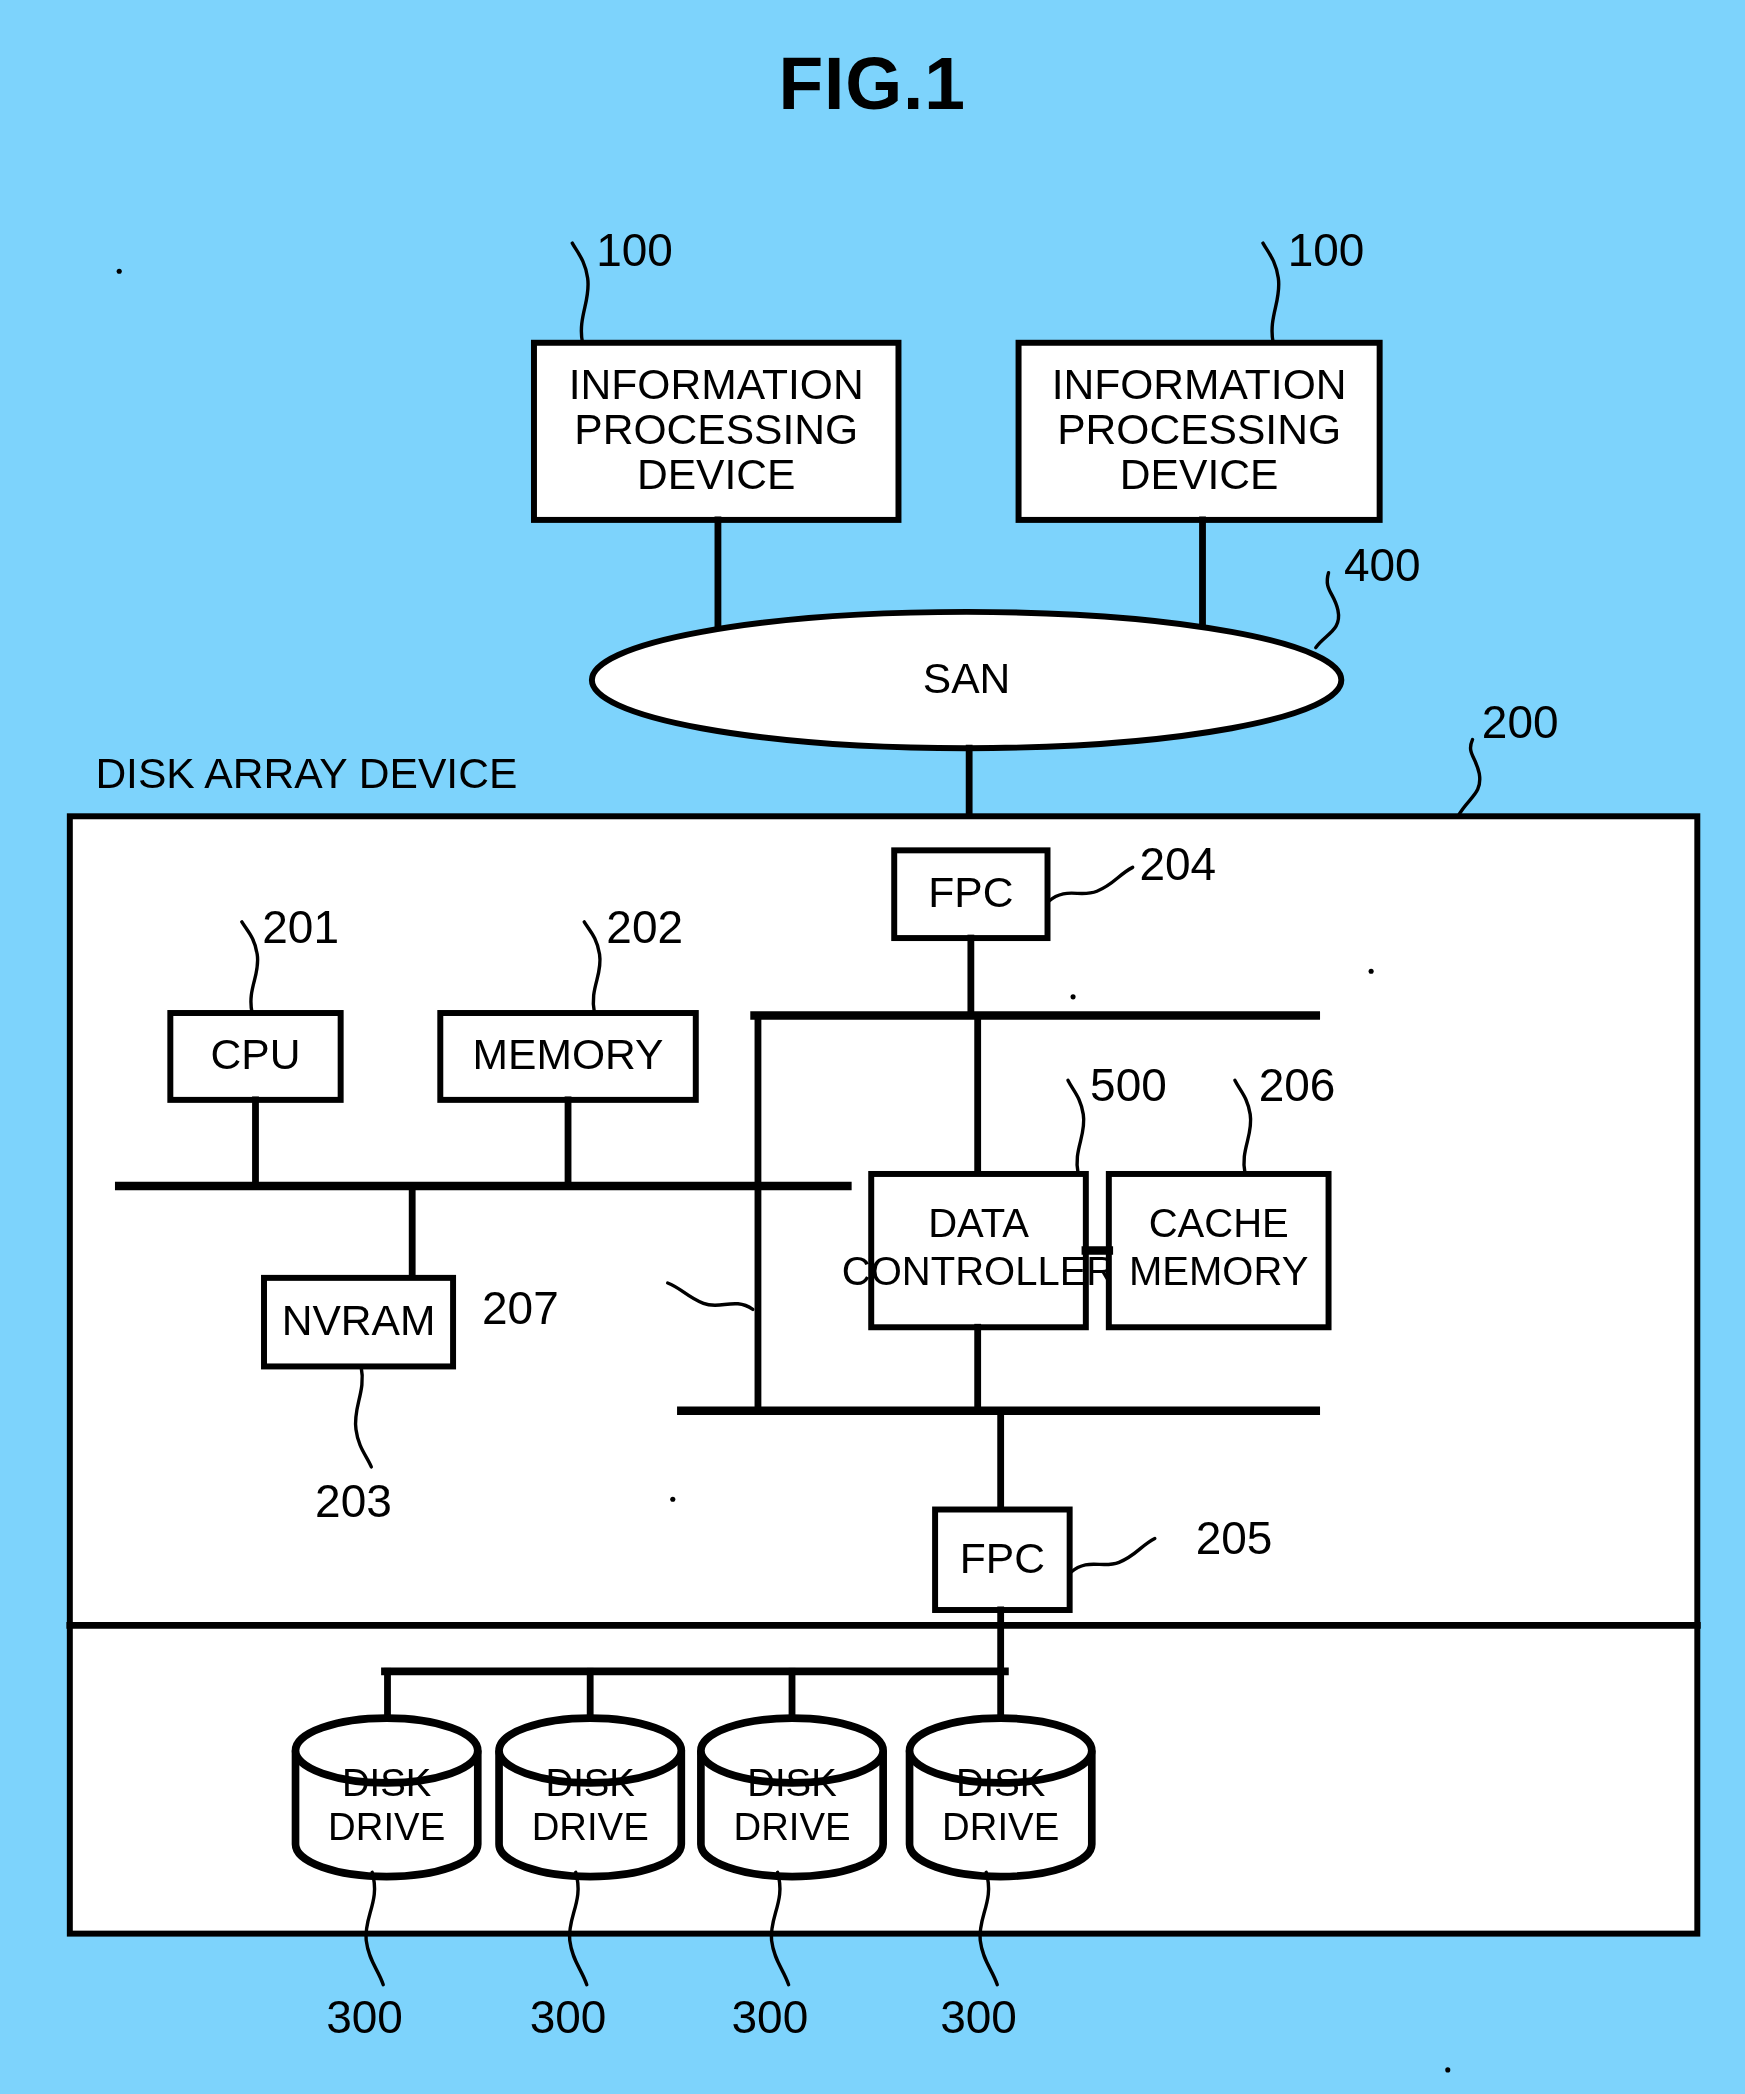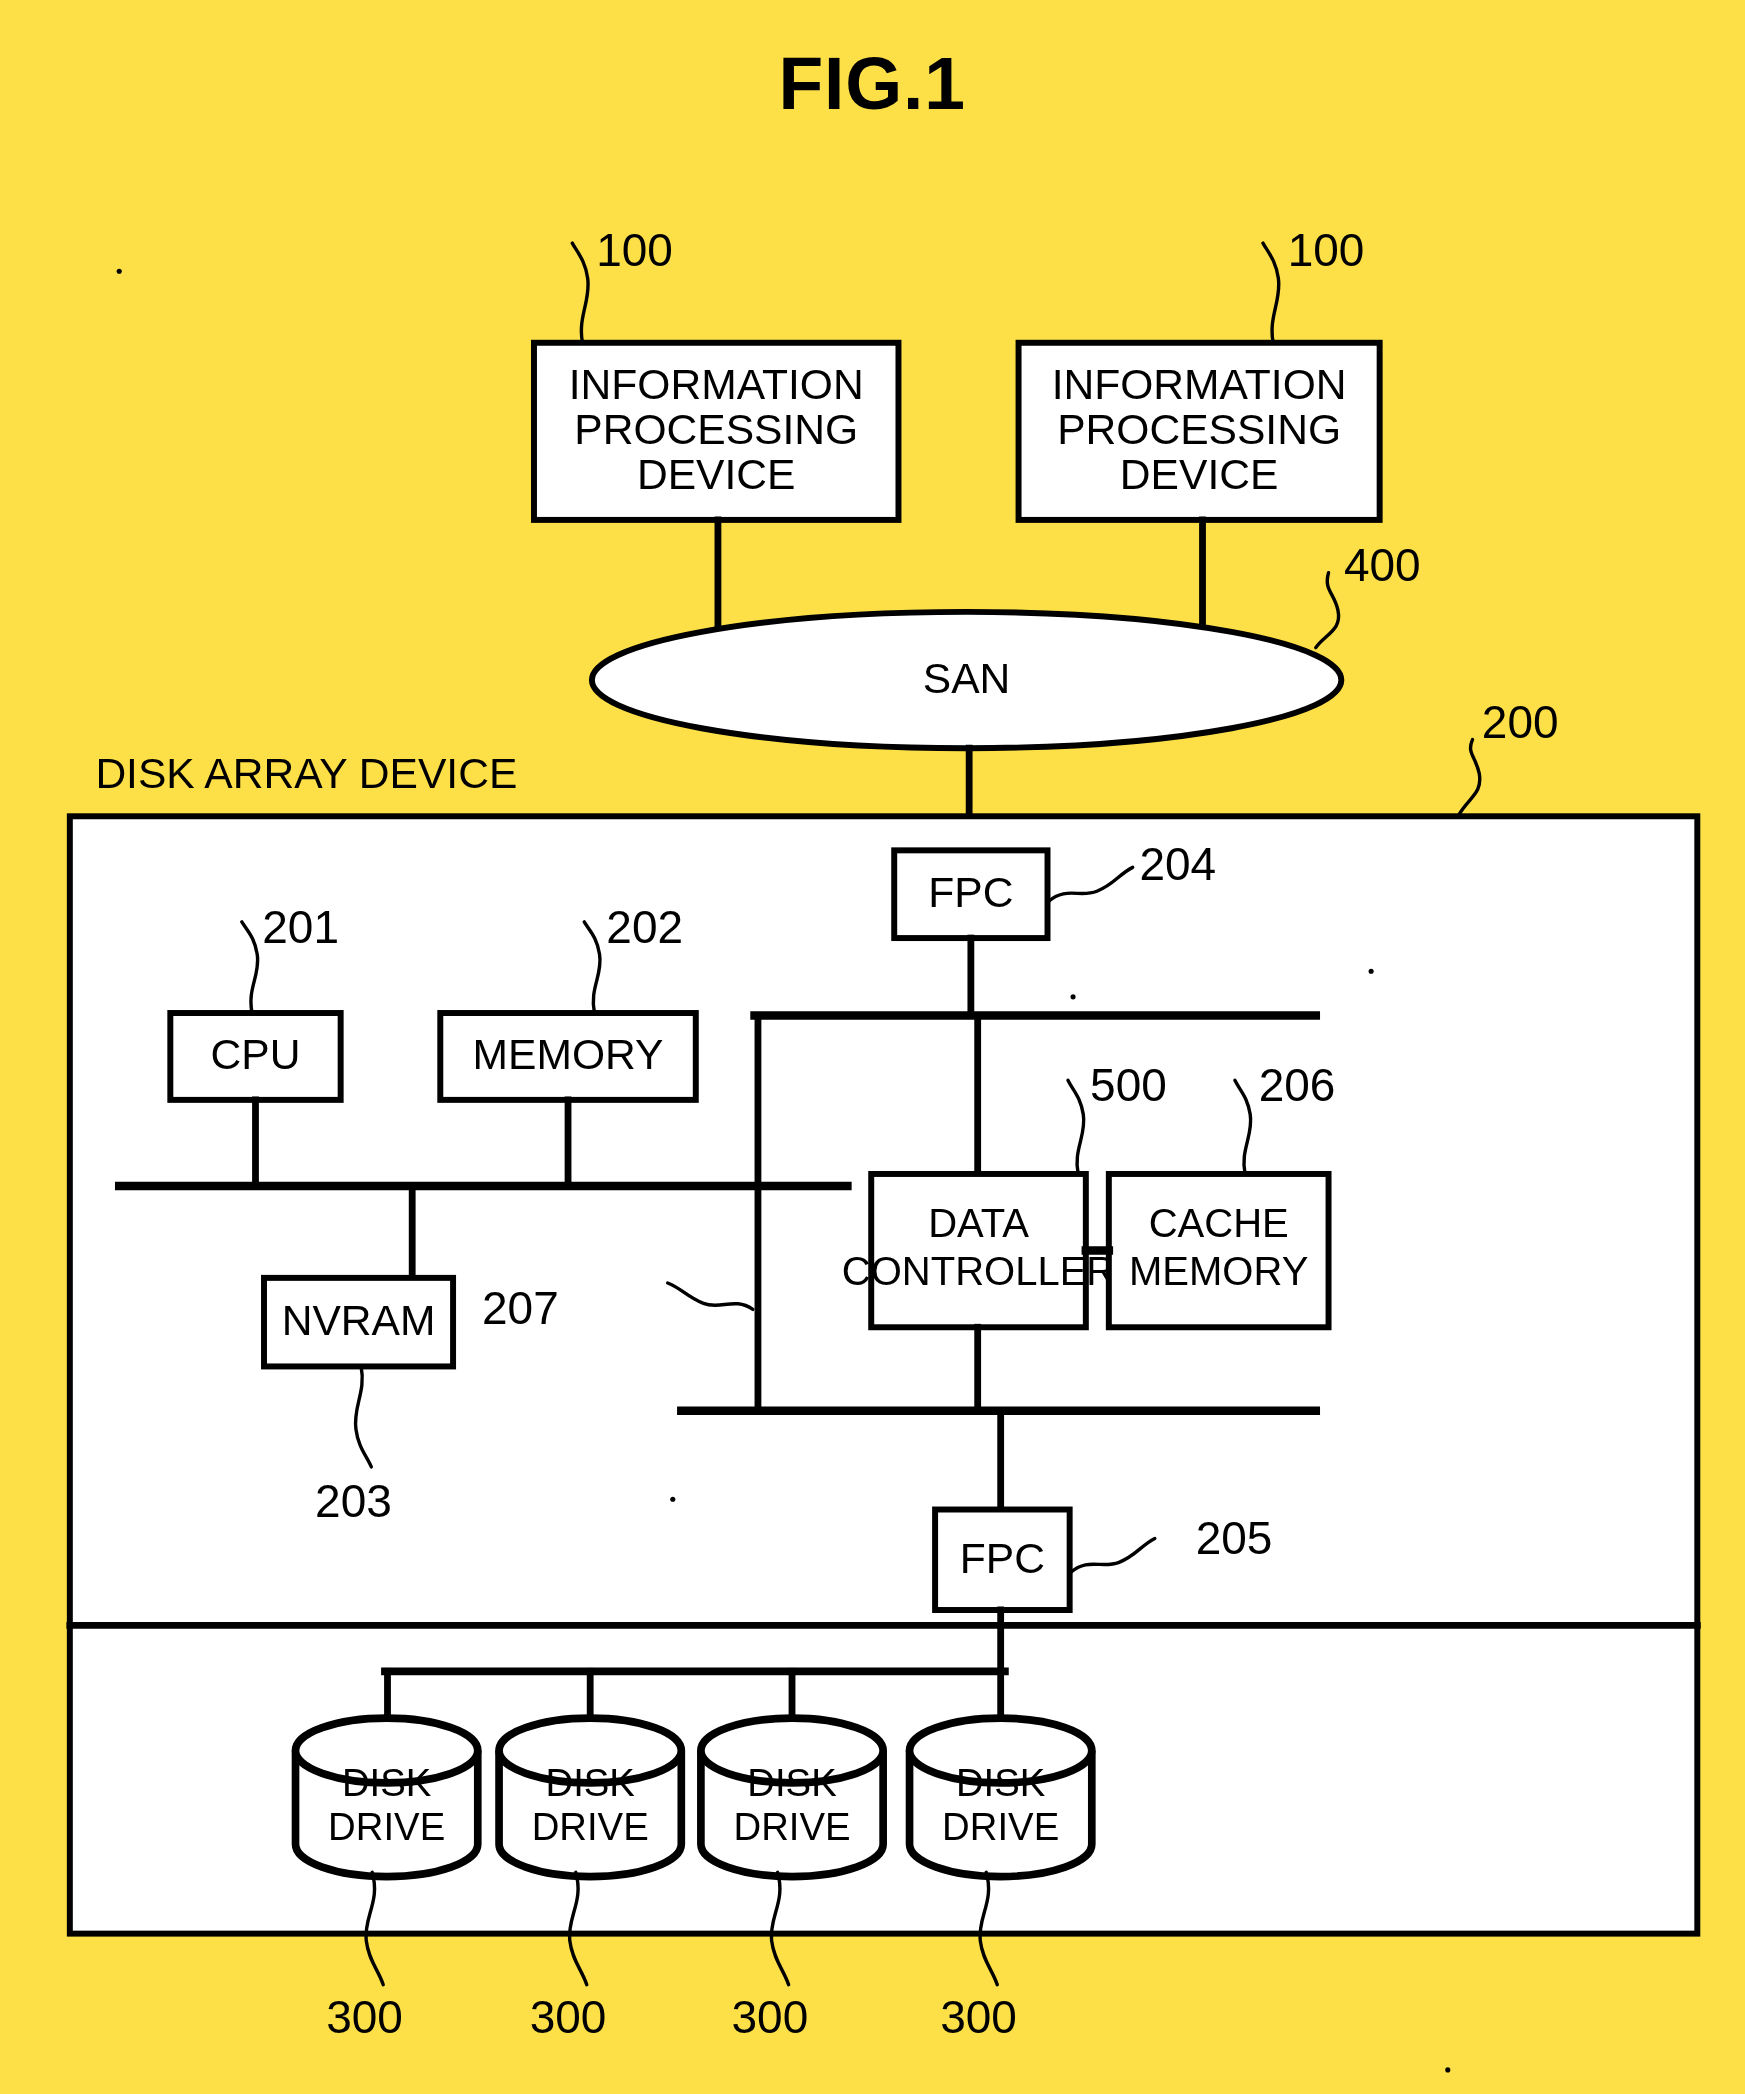--- a/index.html
+++ b/index.html
@@ -8,21 +8,21 @@
     background: #ffffff;
   }
   body {
     font-family: "Liberation Sans", sans-serif;
     color: #000000;
   }
   #page {
     position: relative;
     width: 1745px;
     height: 2095px;
-    background: #fde047;
+    background: #7dd3fc;
     overflow: hidden;
   }
   svg.fig {
     position: absolute;
     left: 0;
     top: 0;
     width: 1745px;
     height: 2095px;
   }
   .ln {

